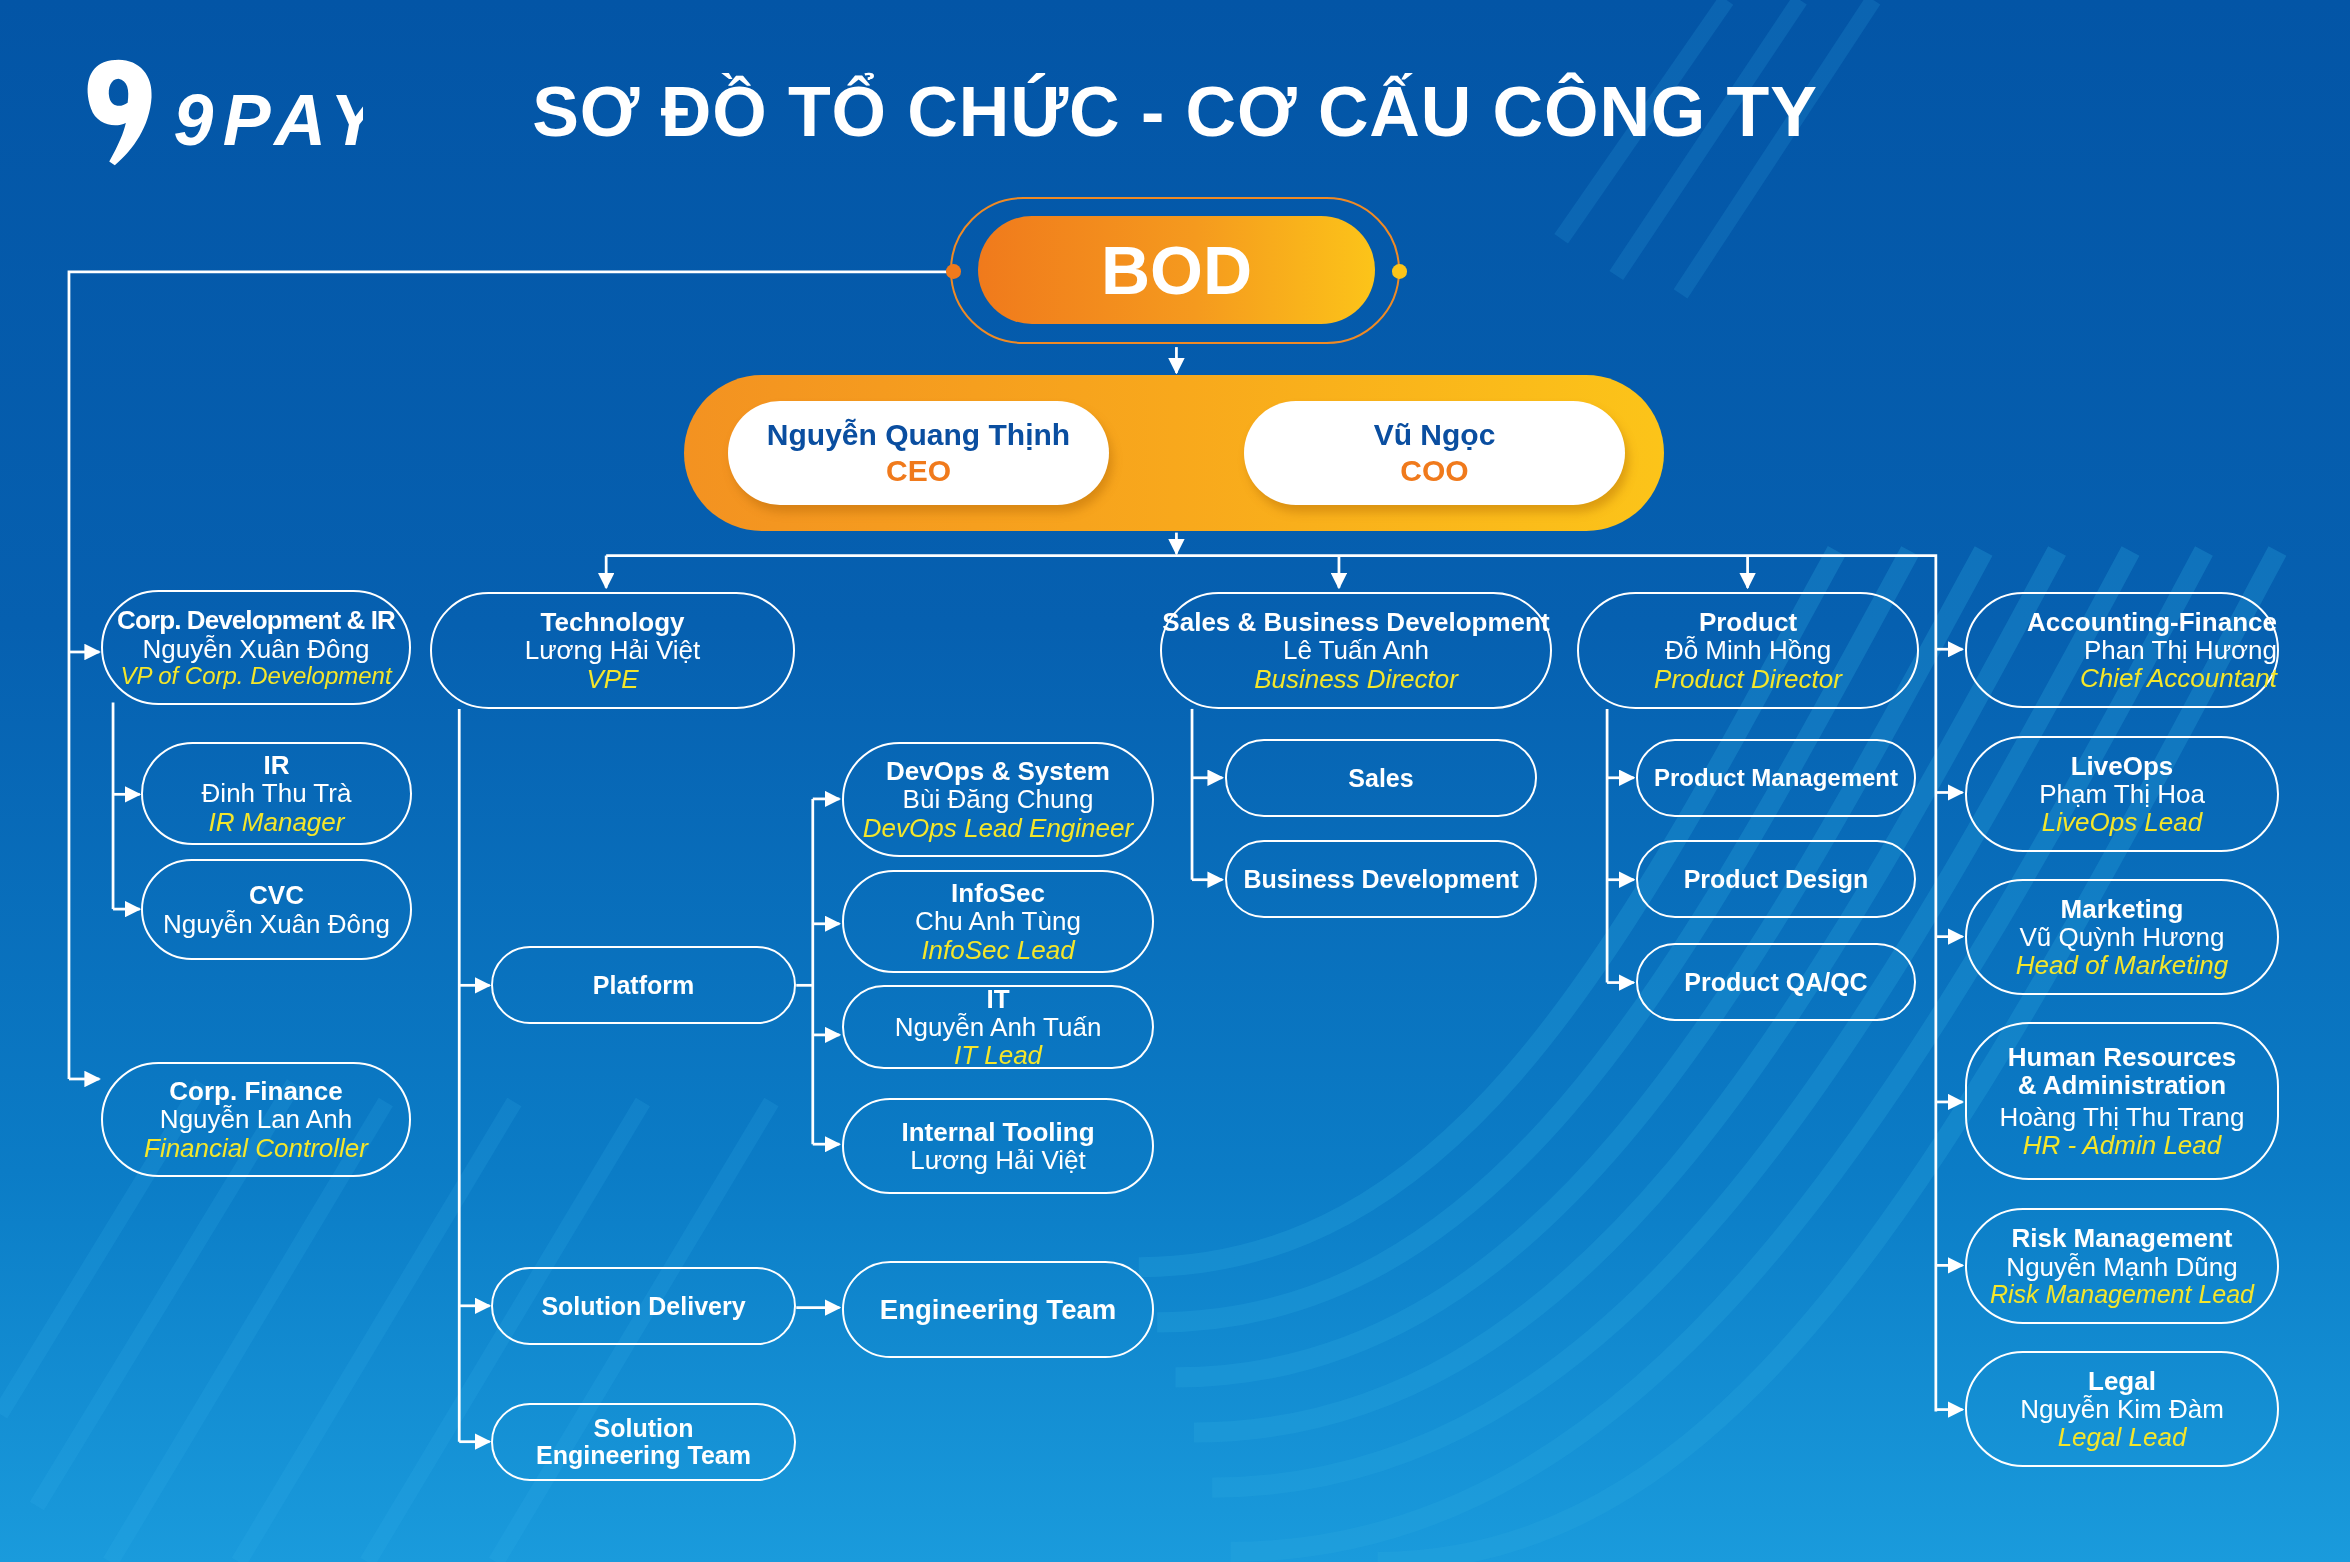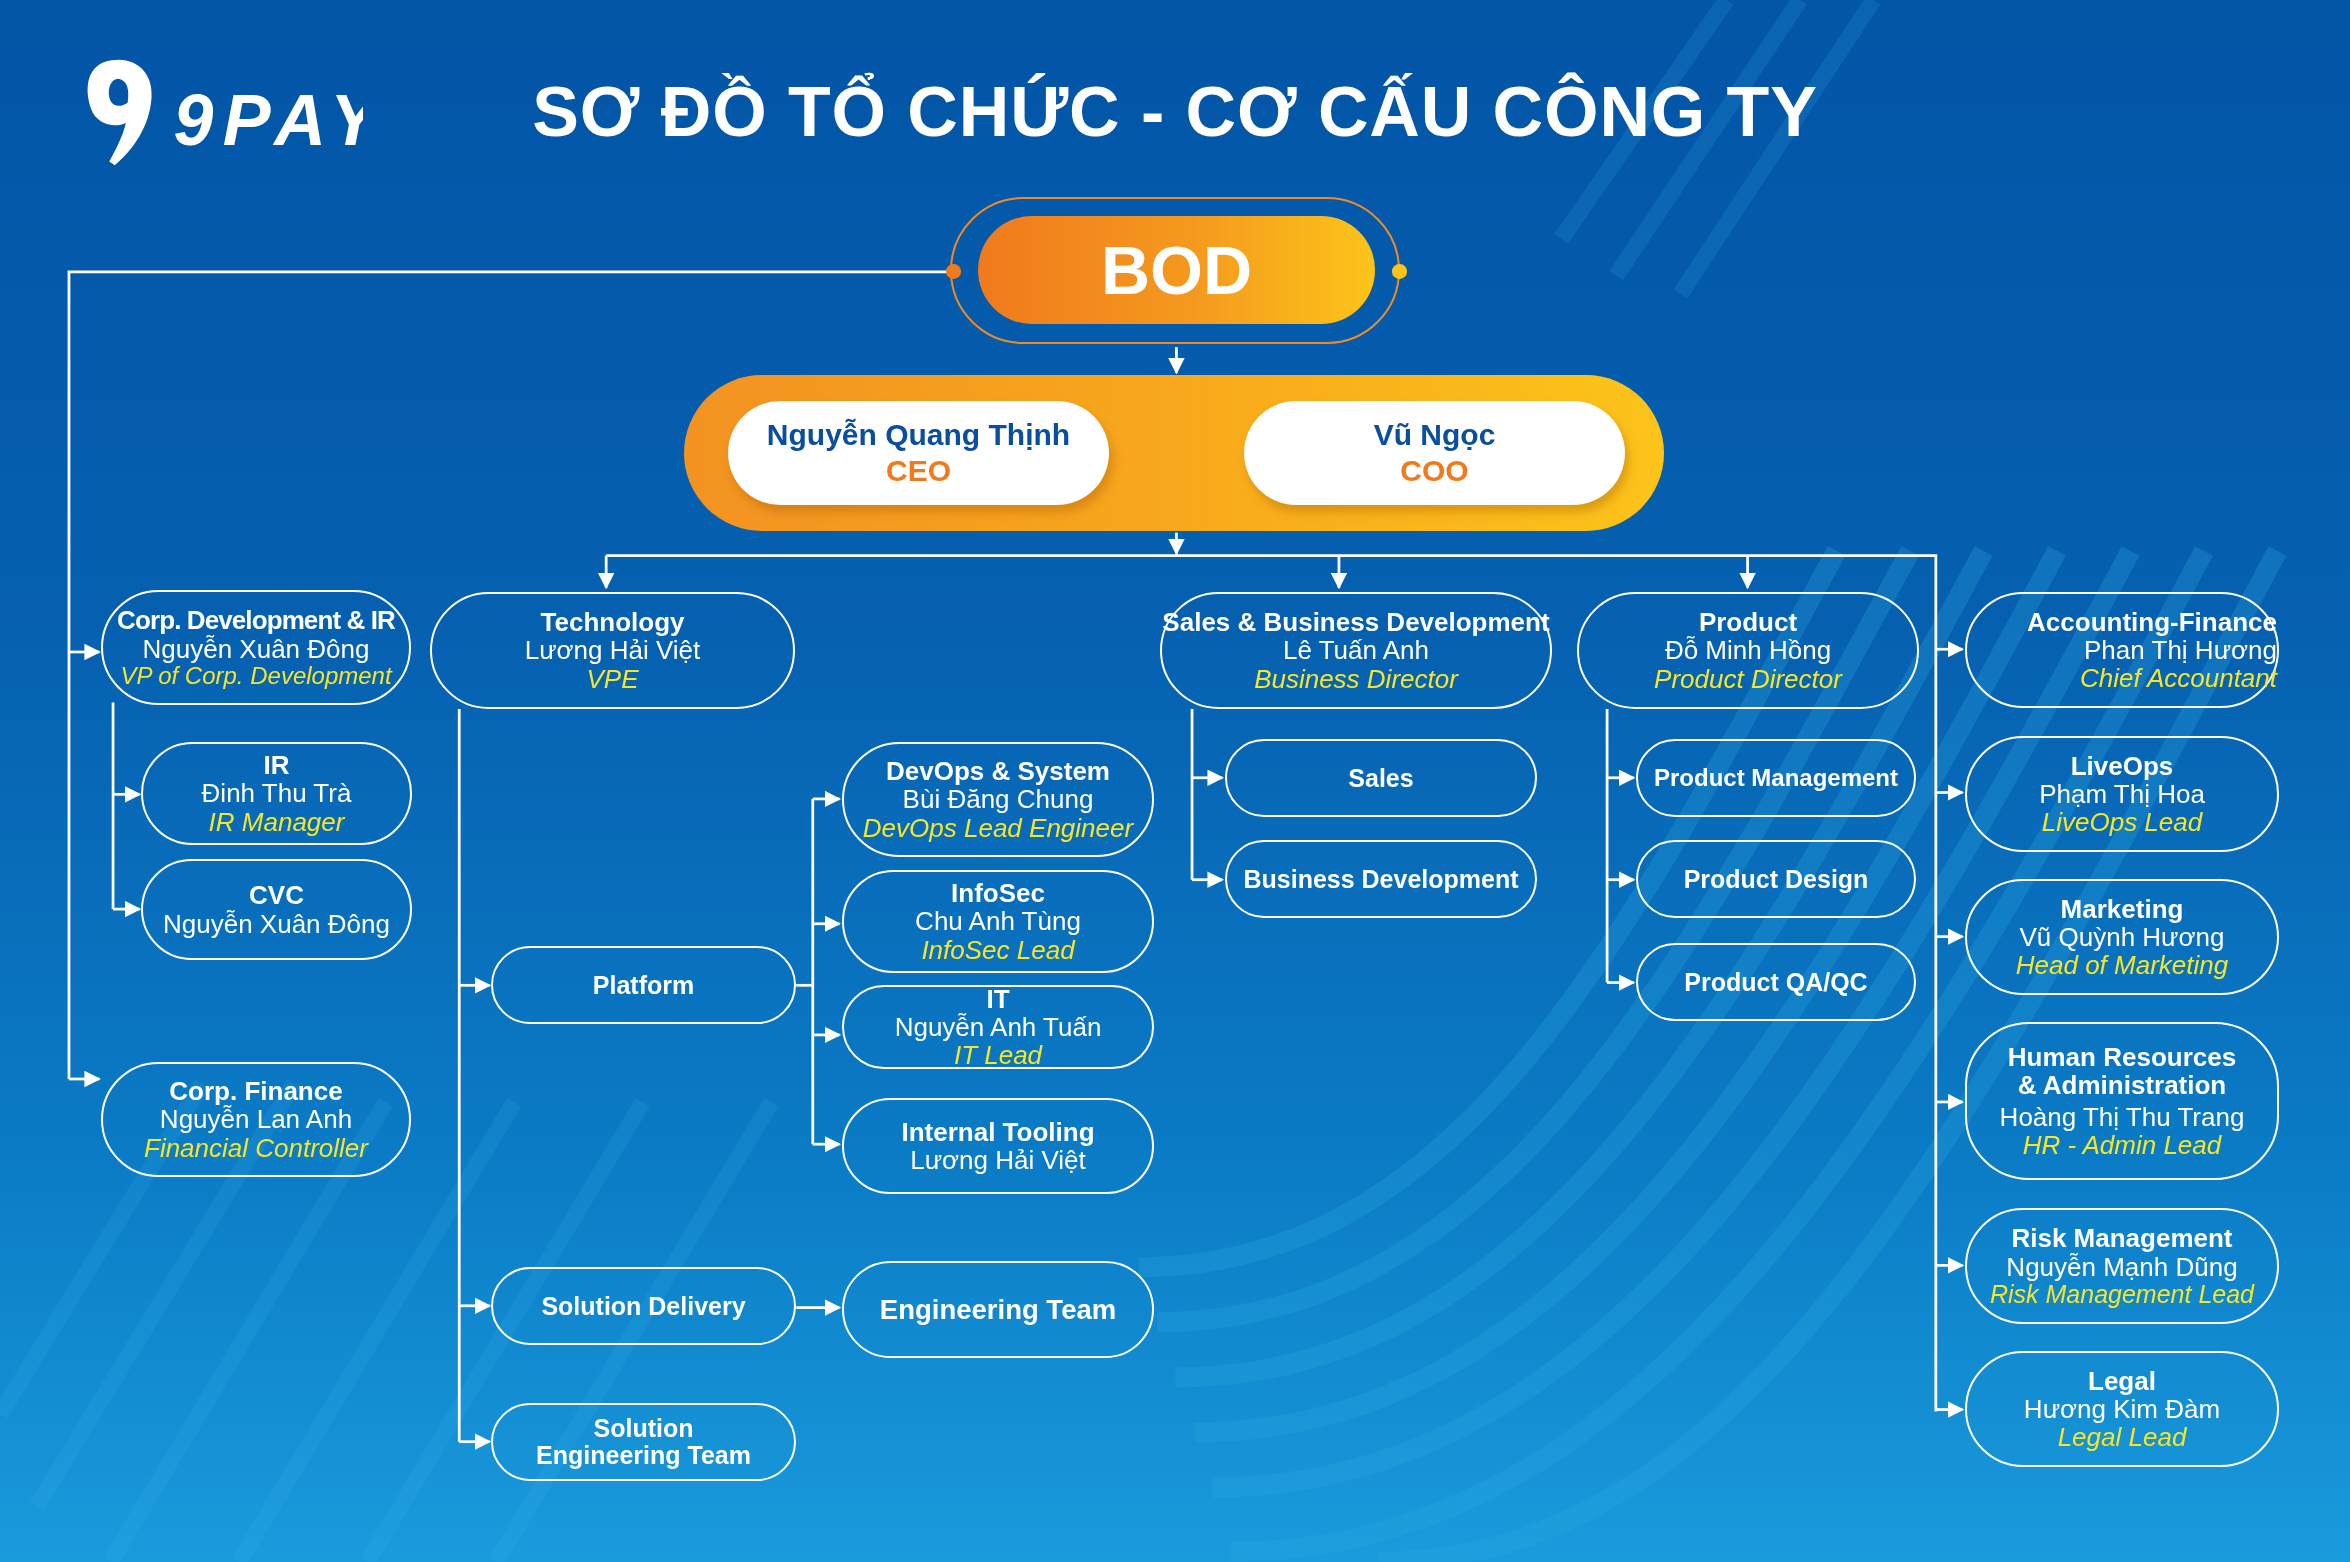--- a/index.html
+++ b/index.html
@@ -261,16 +261,16 @@
   <span class="n" style="margin-top:3.7px;">Hoàng Thị Thu Trang</span>
   <span class="r">HR - Admin Lead</span>
 </div>
 <div class="node" style="left:1965px;top:1208px;width:314px;height:116px;">
   <span class="t">Risk Management</span>
   <span class="n">Nguyễn Mạnh Dũng</span>
   <span class="r" style="font-size:25px;">Risk Management Lead</span>
 </div>
 <div class="node" style="left:1965px;top:1351px;width:314px;height:116px;">
   <span class="t">Legal</span>
-  <span class="n">Hương Kim Đàm</span>
+  <span class="n">Nguyễn Kim Đàm</span>
   <span class="r">Legal Lead</span>
 </div>
 
 
 </body></html>

